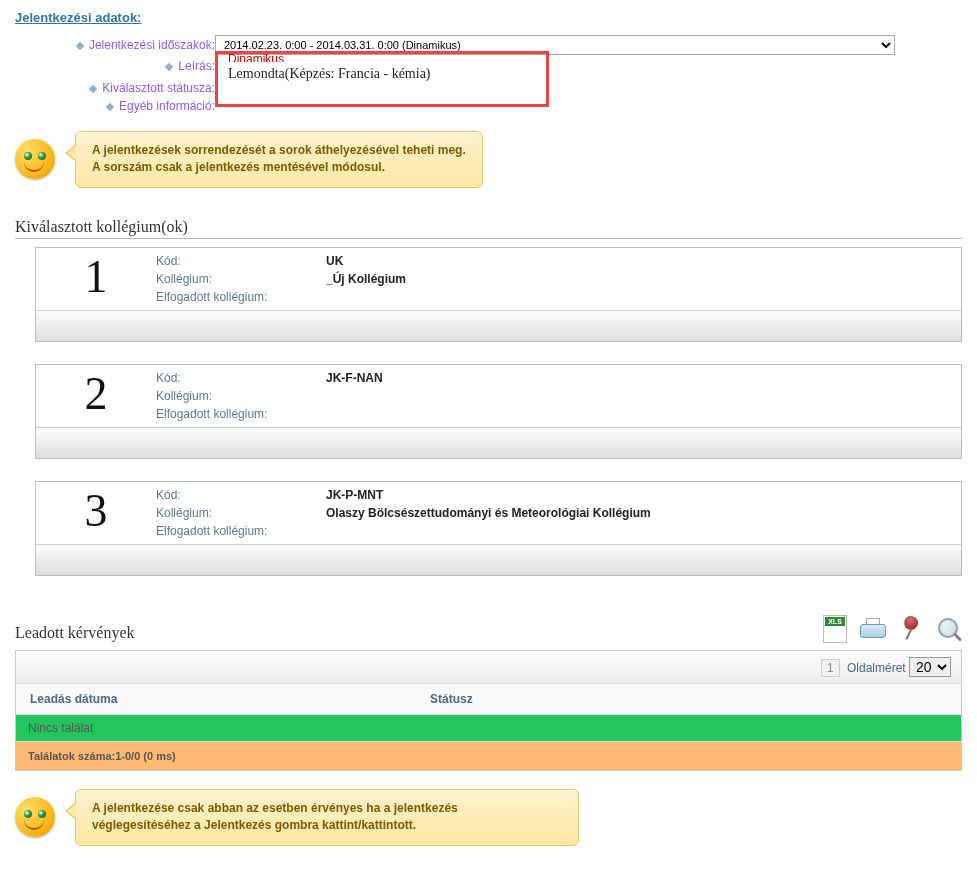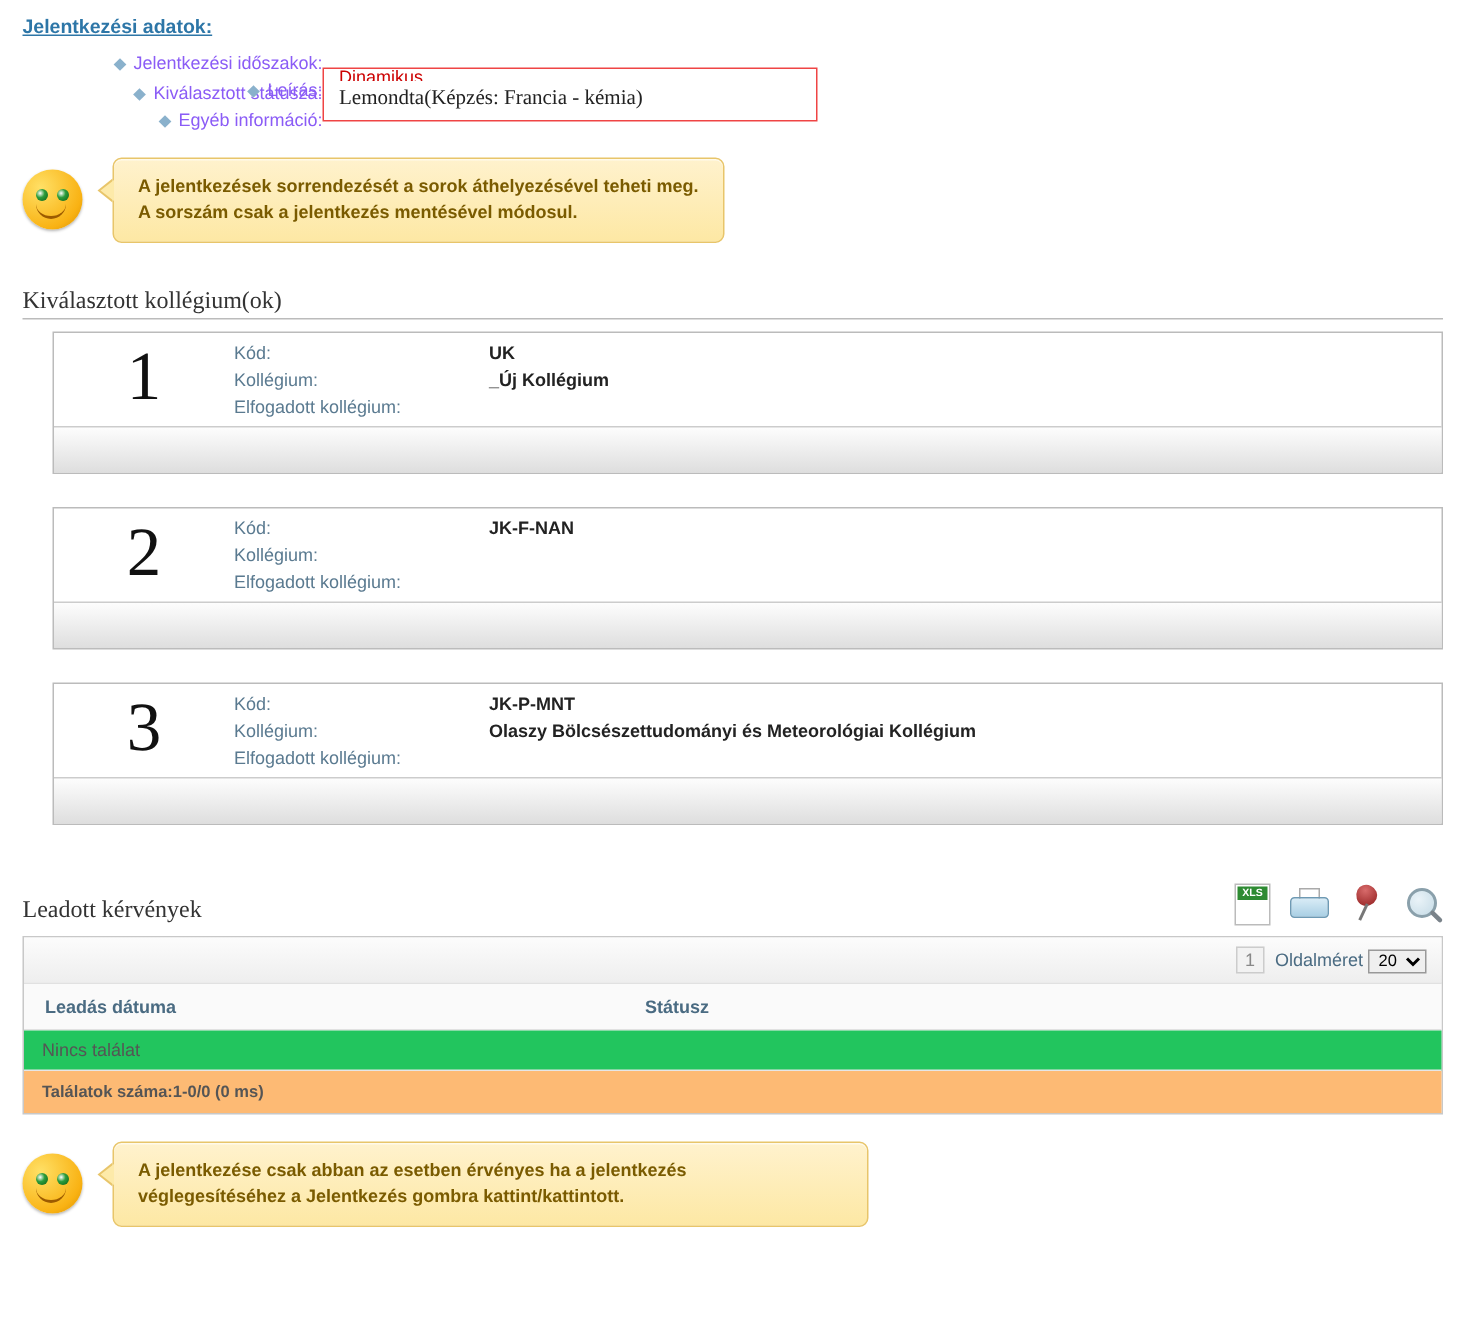--- a/index.html
+++ b/index.html
@@ -45,22 +45,22 @@
   .dropdown {
     width: 680px;
     height: 20px;
     border: 1px solid #aaa;
     background: #fff;
     font-size: 11px;
     padding: 1px 4px;
     box-sizing: border-box;
   }
   .red-box {
-    border: 1px solid #ef4444;
-    padding: 0 10px 6px 10px;
+    border: 3px solid #ef4444;
+    padding: 0 10px 22px 10px;
     width: 308px;
   }
   .red-box .top-text {
     color: #c00;
     font-size: 12px;
     line-height: 10px;
     overflow: hidden;
     height: 8px;
   }
   .red-box .main-text {
@@ -316,21 +316,21 @@
   .page-num {
     display: inline-block;
     border: 1px solid #ccc;
     background: #f2f2f2;
     padding: 1px 5px;
     margin-right: 4px;
     color: #888;
   }
   .pagesize-select {
     border: 1px solid #999;
-    font-size: 11px;
+    font-size: 14px;
     padding: 0 2px;
   }
   .grid-head {
     display: flex;
     padding: 8px 14px;
     font-weight: bold;
     color: #4a6b82;
     border-bottom: 1px solid #e1e1e1;
     background: #fafafa;
   }
@@ -351,20 +351,25 @@
     font-size: 11px;
   }
 </style>
 </head>
 <body>
 
 <div class="section-title">Jelentkezési adatok:</div>
 
 <div class="field-row">
   <div class="field-label"><span class="diamond"></span><span>Jelentkezési időszakok:</span></div>
+  <div class="field-value-area">
+    <select class="dropdown">
+      <option>2014.02.23. 0:00 - 2014.03.31. 0:00 (Dinamikus)</option>
+    </select>
+  </div>
 </div>
 
 <div class="field-row" style="align-items:flex-start">
   <div class="field-label"><span class="diamond"></span><span>Leírás:</span></div>
   <div class="field-value-area" style="padding-top:0">
     <div class="red-box" style="margin-top:-8px">
       <div class="top-text">Dinamikus</div>
       <div class="main-text">Lemondta(Képzés: Francia - kémia)</div>
     </div>
   </div>

